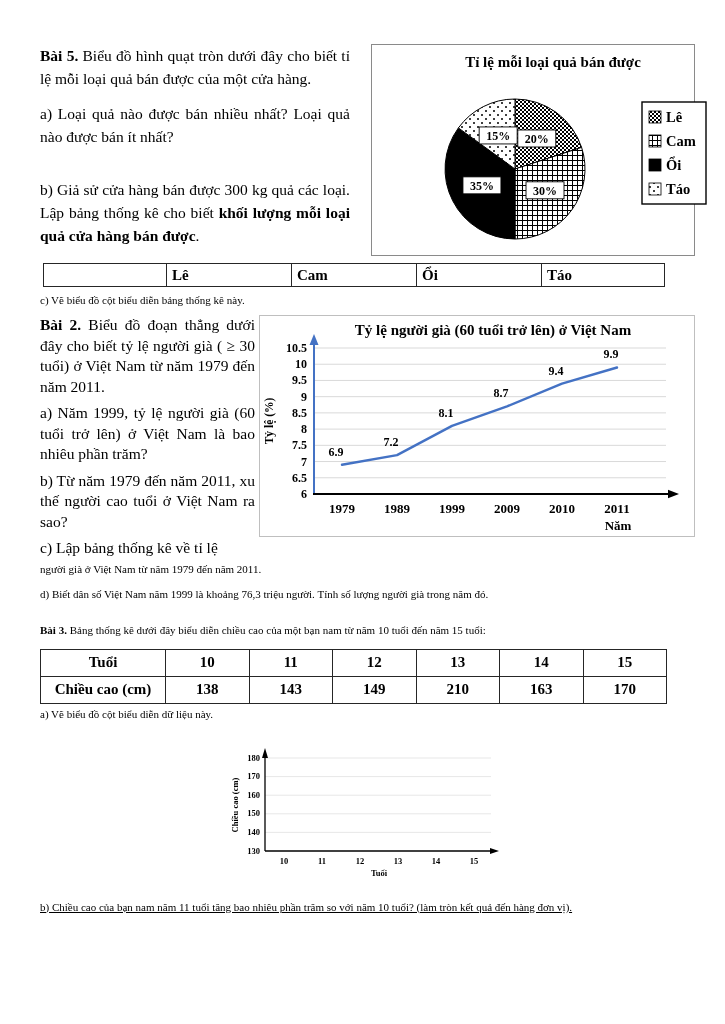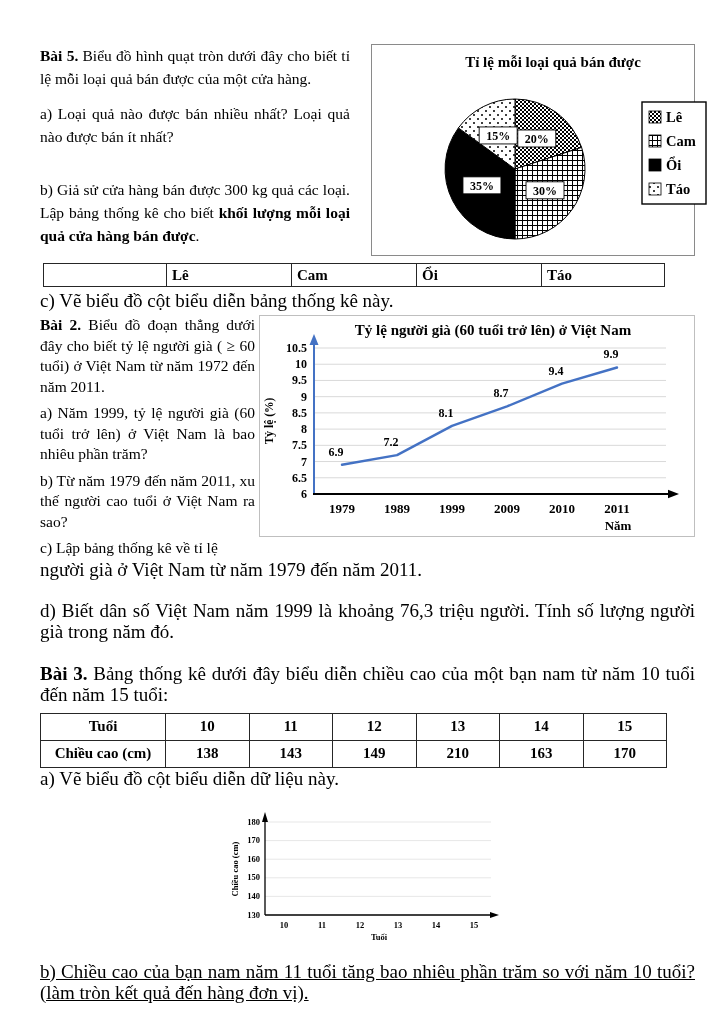--- a/index.html
+++ b/index.html
@@ -4,33 +4,33 @@
 <style>
   html,body{margin:0;padding:0;background:#fff;}
   body{width:725px;height:1024px;font-family:"Liberation Serif",serif;color:#000;overflow:hidden;}
   .page{box-sizing:border-box;width:725px;height:1024px;padding:44px 30px 0 40px;}
   p{margin:0;text-align:justify;}
   
   .b1t{font-size:15.5px;line-height:23px;}
   .mt12{margin-top:12px;} .mt30{margin-top:30px;}
   .pie-box{float:right;width:324px;height:212px;border:1.4px solid #8a8a8a;margin-left:21px;box-sizing:border-box;background:#fff;}
   
-  .ft{font-size:19px;line-height:21px;}
+  .ft{font-size:11px;line-height:21px;}
   
   table{border-collapse:collapse;}
   .t1{clear:both;margin-top:16px;margin-left:3px;width:621px;table-layout:fixed;}
   .t1 td{border:1.5px solid #262626;height:22px;padding:0 2px 0 5px;font-weight:bold;font-size:15px;vertical-align:middle;}
   .qc{margin-top:3px;}
   
   .bai2{margin-top:4px;}
   .b2t{font-size:15.5px;line-height:20.5px;}
   .mt6{margin-top:6px;}
   .line-box{float:right;width:436px;height:222px;border:1.2px solid #bfbfbf;margin-left:4px;box-sizing:border-box;background:#fff;}
   .clearb{clear:both;}
-  .mt4{margin-top:20px;} .mt8{margin-top:21px;} .mt10{margin-top:10px;text-decoration:underline;} .mt16{margin-top:0;}
+  .mt4{margin-top:4px;} .mt8{margin-top:15px;} .mt10{margin-top:10px;text-decoration:underline;} .mt16{margin-top:0;}
   
   .t3{margin-top:8px;width:627px;table-layout:fixed;}
   .t3 td{border:1.5px solid #262626;height:26px;padding:0;font-weight:bold;font-size:15px;text-align:center;vertical-align:middle;}
   .axes-wrap{width:282px;margin:8px auto 0 auto;}
   
   svg text{fill:#000;font-family:"Liberation Serif",serif;}
   .t15{font-size:15px;font-weight:bold;}
   .t14b{font-size:14.5px;font-weight:bold;}
   .t13b{font-size:13px;font-weight:bold;}
   .t12b{font-size:12px;font-weight:bold;}
@@ -148,21 +148,21 @@
           <text x="131" y="130.06666666666666" text-anchor="middle" class="t12b">7.2</text>
           <text x="186" y="100.86666666666669" text-anchor="middle" class="t12b">8.1</text>
           <text x="241" y="81.40000000000003" text-anchor="middle" class="t12b">8.7</text>
           <text x="296" y="58.68888888888888" text-anchor="middle" class="t12b">9.4</text>
           <text x="351" y="42.466666666666654" text-anchor="middle" class="t12b">9.9</text>
           <text x="358" y="214" text-anchor="middle" class="t13b">Năm</text>
           <text x="13" y="105" text-anchor="middle" class="t11b" transform="rotate(-90 13 105)">Tỷ lệ (%)</text>
           <text x="233" y="19" text-anchor="middle" class="t15">Tỷ lệ người già (60 tuổi trở lên) ở Việt Nam</text>
         </svg>
     </div>
-    <p class="b2t"><b>Bài 2.</b><span> Biểu đồ đoạn thẳng dưới đây cho biết tỷ lệ người già ( ≥ 60 tuổi) ở Việt Nam từ năm 1972 đến năm 2011.</span></p>
+    <p class="b2t"><b>Bài 2.</b><span> Biểu đồ đoạn thẳng dưới đây cho biết tỷ lệ người già ( ≥ 30 tuổi) ở Việt Nam từ năm 1979 đến năm 2011.</span></p>
     <p class="b2t mt6">a) Năm 1999, tỷ lệ người già (60 tuổi trở lên) ở Việt Nam là bao nhiêu phần trăm?</p>
     <p class="b2t mt6">b) Từ năm 1979 đến năm 2011, xu thế người cao tuổi ở Việt Nam ra sao?</p>
     <p class="b2t mt6">c) Lập bảng thống kê về tỉ lệ</p>
   </section>
 
   <p class="ft clearb">người già ở Việt Nam từ năm 1979 đến năm 2011.</p>
   <p class="ft mt4">d) Biết dân số Việt Nam năm 1999 là khoảng 76,3 triệu người. Tính số lượng người già trong năm đó.</p>
 
   <p class="ft mt8"><b>Bài 3.</b><span> Bảng thống kê dưới đây biểu diễn chiều cao của một bạn nam từ năm 10 tuổi đến năm 15 tuổi:</span></p>
 

